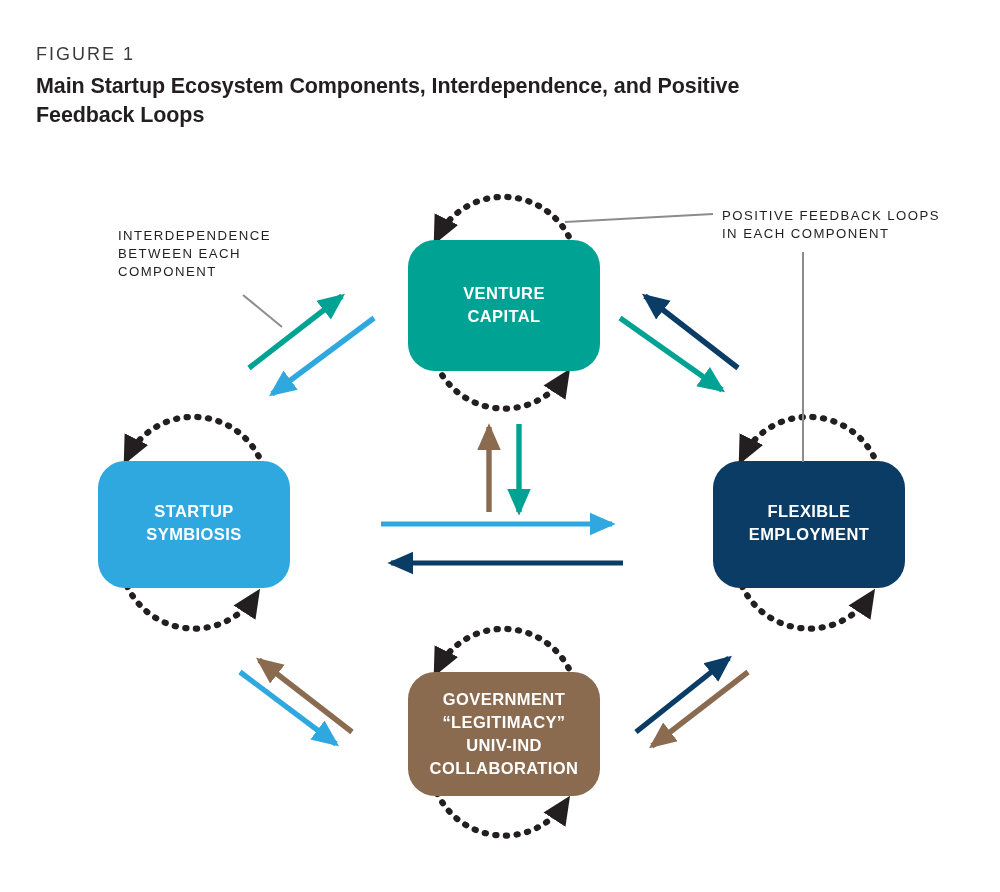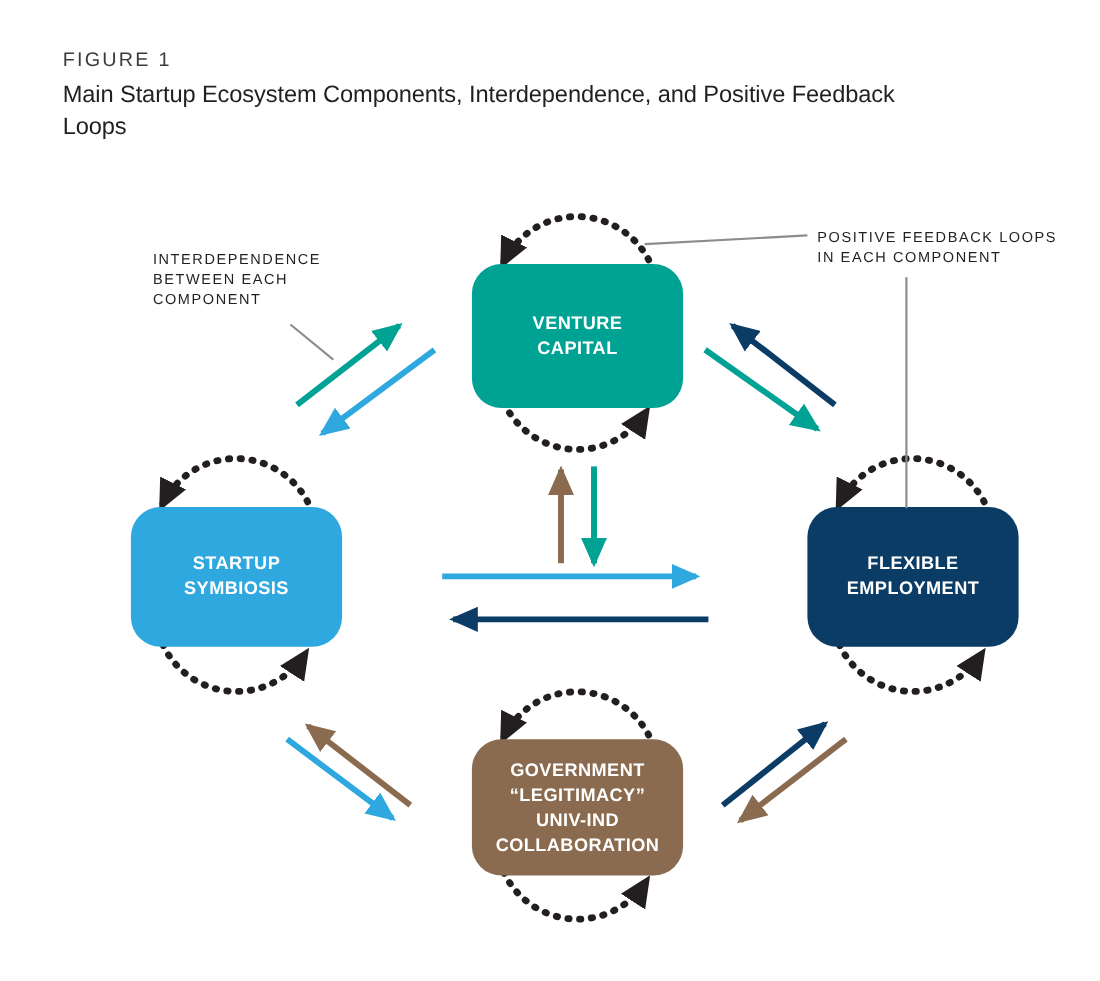--- a/index.html
+++ b/index.html
@@ -3,31 +3,31 @@
 <meta charset="utf-8">
 <style>
   html,body{margin:0;padding:0;}
   body{
     width:1000px;height:892px;
     background:#ffffff;
     font-family:"Liberation Sans", sans-serif;
     overflow:hidden;
     position:relative;
   }
-  #page{position:relative;width:796px;height:892px;margin-left:21px;}
+  #page{position:relative;width:796px;height:892px;}
 
   .fig-label{
     position:absolute;left:36px;top:44px;
     font-size:18px;letter-spacing:2.0px;
     color:#3b3b3b;font-weight:400;
     font-family:"Liberation Sans", sans-serif;
   }
   .fig-title{
     position:absolute;left:36px;top:72px;width:760px;
-    font-size:21.5px;line-height:29px;font-weight:400;
+    font-size:21.5px;line-height:29px;font-weight:700;
     color:#231f20;letter-spacing:-0.1px;
   }
 
   svg#diagram{position:absolute;left:0;top:0;width:1000px;height:892px;}
 
   .node-label{
     fill:#ffffff;font-weight:700;
     font-family:"Liberation Sans", sans-serif;
     font-size:16.5px;letter-spacing:0.4px;
     text-anchor:middle;

